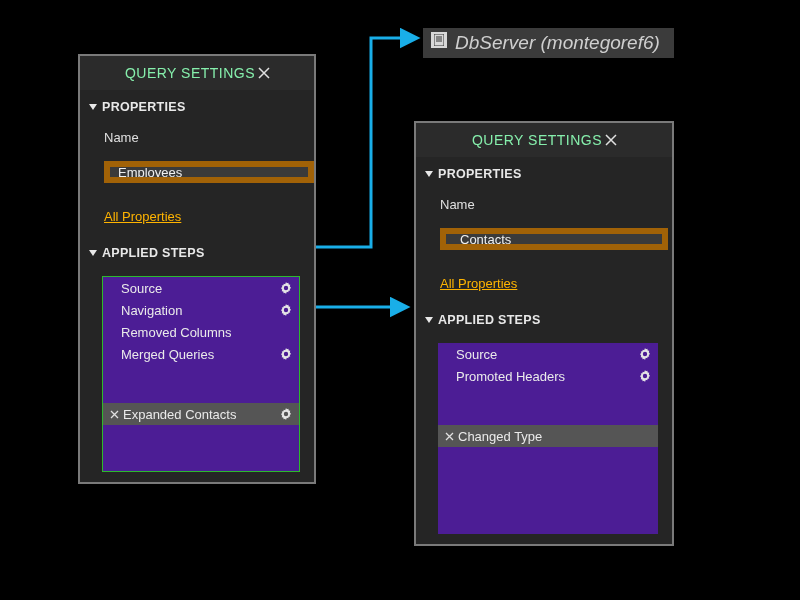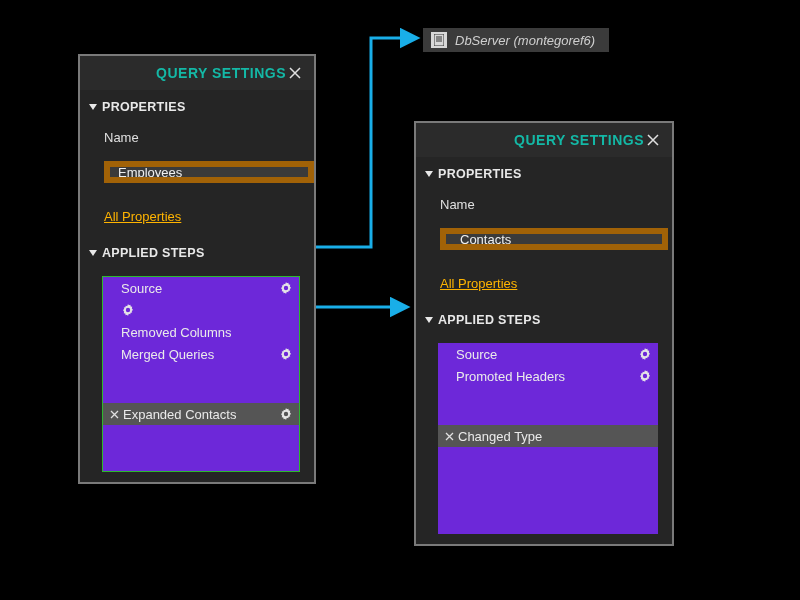--- a/index.html
+++ b/index.html
@@ -20,25 +20,25 @@
     background: #252525;
     border: 2px solid #7a7a7a;
     display: flex;
     flex-direction: column;
   }
   .panel-header {
     background: #2b2b2b;
     padding: 8px 10px 8px 14px;
     display: flex;
     align-items: center;
-    justify-content: flex-end;
+    justify-content: center;
     letter-spacing: .5px;
     font-size: 14px;
-    font-weight: 700;
-    color: #14b8a6;
+    font-weight: 400;
+    color: #86efac;
   }
   .panel-header .title { text-transform: uppercase; }
   .close-x {
     width: 18px; height: 18px;
     display: flex; align-items: center; justify-content: center;
     cursor: pointer;
     color: #e0e0e0;
   }
   .close-x svg { width: 12px; height: 12px; }
 
@@ -90,21 +90,21 @@
     font-size: 13px;
     color: #ffb400;
     text-decoration: underline;
     padding: 0 0 6px 14px;
     cursor: pointer;
     margin-top: 8px;
   }
 
   .steps-box {
     margin: 2px 4px 2px 12px;
-    background: #6d28d9;
+    background: #4c1d95;
     flex: 1;
     min-height: 160px;
   }
   .steps-highlight { border: 1px solid #2db92d; }
 
   .step-row {
     display: flex;
     align-items: center;
     height: 22px;
     padding: 0 6px 0 18px;
@@ -132,24 +132,24 @@
   .step-row .gear svg { width: 12px; height: 12px; }
   .step-row .del-x svg { width: 9px; height: 9px; }
 
   
   .db-chip {
     position: absolute;
     left: 423px; top: 28px;
     background: #3b3b3b;
     color: #cfcfcf;
     font-style: italic;
-    font-size: 13px;
+    font-size: 19px;
     padding: 4px 14px 4px 8px;
     display: flex;
-    align-items: flex-end;
+    align-items: flex-start;
     gap: 8px;
   }
   .db-chip .db-icon {
     width: 16px; height: 16px;
     background: #d8d8d8;
     display: flex; align-items: center; justify-content: center;
   }
   .db-chip .db-icon svg { width: 10px; height: 12px; }
 
   
@@ -202,20 +202,21 @@
     <div class="steps-box steps-highlight" id="steps-left">
         <div class="step-row">
           <span class="step-text">Source</span>
           <span class="gear">
             <svg viewBox="0 0 12 12">
               <path d="M6 3.8A2.2 2.2 0 1 0 6 8.2 2.2 2.2 0 1 0 6 3.8M6 0l.9 1.3 1.5-.5.3 1.6 1.6.3-.5 1.5L11 6l-1.3.9.5 1.5-1.6.3-.3 1.6-1.5-.5L6 12l-.9-1.3-1.5.5-.3-1.6-1.6-.3.5-1.5L1 6l1.3-.9-.5-1.5 1.6-.3.3-1.6 1.5.5z" fill="currentColor"></path>
             </svg>
           </span>
         </div>
         <div class="step-row">
+          <span class="step-text">Navigation</span>
           <span class="gear">
             <svg viewBox="0 0 12 12">
               <path d="M6 3.8A2.2 2.2 0 1 0 6 8.2 2.2 2.2 0 1 0 6 3.8M6 0l.9 1.3 1.5-.5.3 1.6 1.6.3-.5 1.5L11 6l-1.3.9.5 1.5-1.6.3-.3 1.6-1.5-.5L6 12l-.9-1.3-1.5.5-.3-1.6-1.6-.3.5-1.5L1 6l1.3-.9-.5-1.5 1.6-.3.3-1.6 1.5.5z" fill="currentColor"></path>
             </svg>
           </span>
         </div>
         <div class="step-row">
           <span class="step-text">Removed Columns</span>
         </div>
         <div class="step-row">

